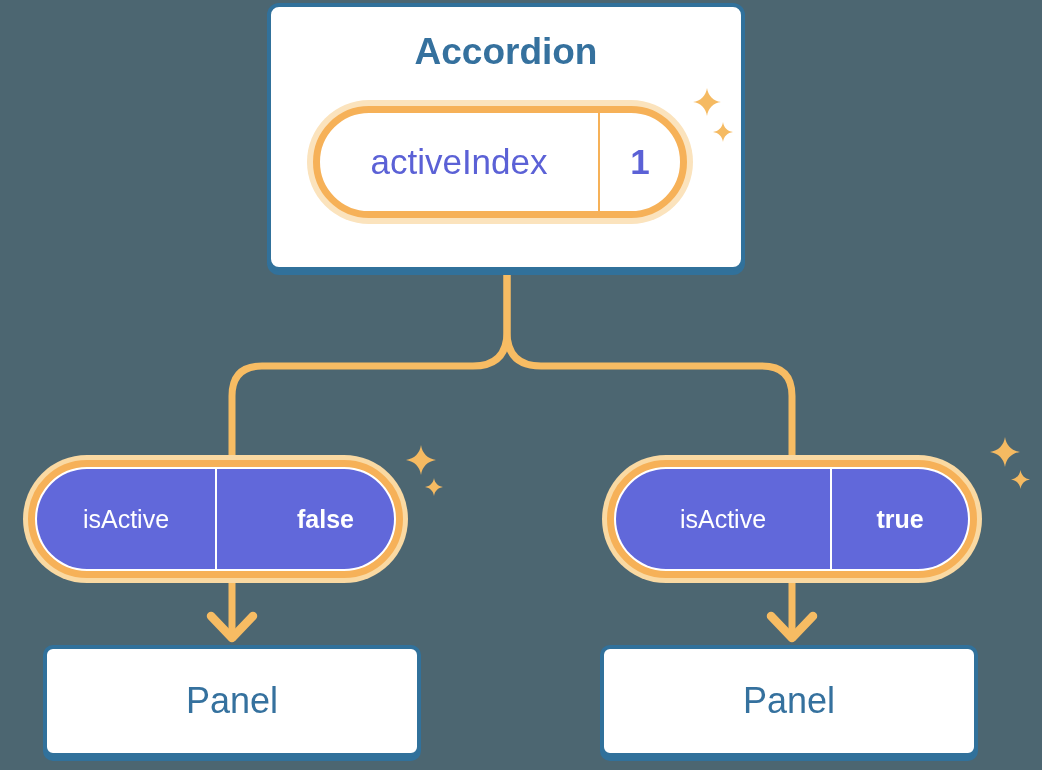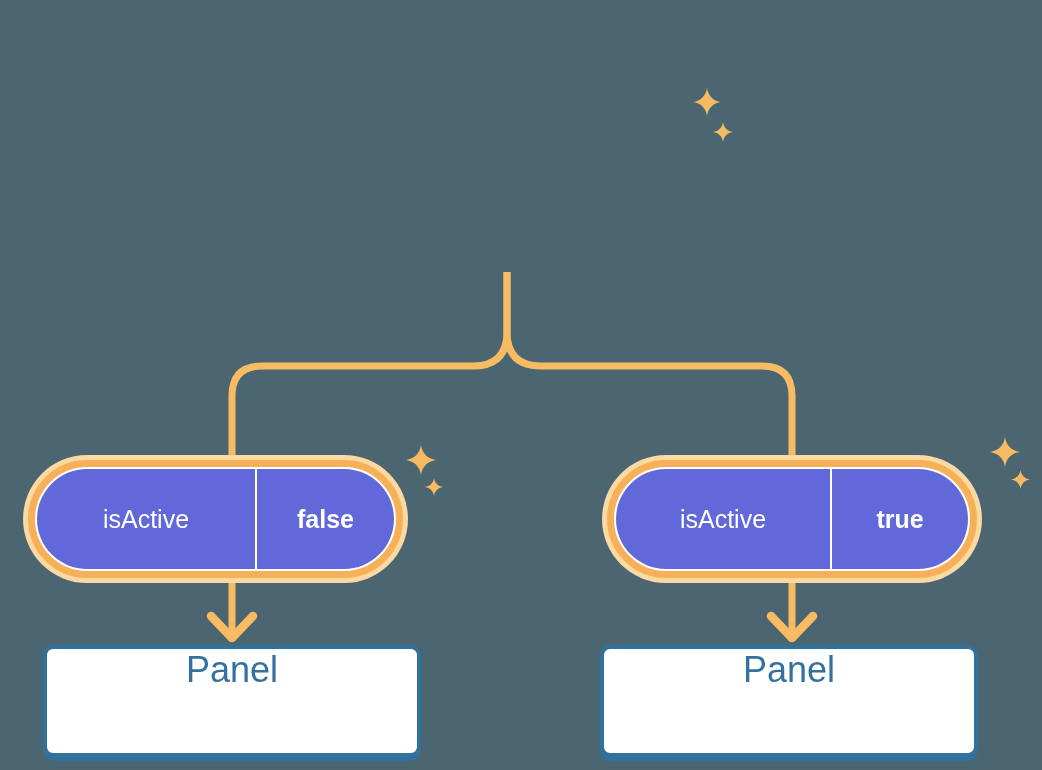--- a/index.html
+++ b/index.html
@@ -20,21 +20,21 @@
     border:4px solid var(--card-border-blue,#31719B);
     border-radius:12px;
     box-shadow:0 4px 0 0 var(--card-border-blue,#31719B);
   }
   .accordion-card{left:267px;top:3px;width:478px;height:268px;}
   .card-title{
     margin-top:24px;text-align:center;
     font-size:37px;font-weight:600;
     color:var(--steel-blue-text,#35719E);
   }
-  .panel-card{top:645px;width:378px;height:112px;border-radius:10px;display:flex;align-items:flex-start;justify-content:center;}
+  .panel-card{top:645px;width:378px;height:112px;border-radius:10px;display:flex;align-items:center;justify-content:center;}
   .panel-left{left:43px;}
   .panel-right{left:600px;}
   .panel-label{font-size:36px;font-weight:500;color:var(--steel-blue-text,#35719E);}
 
   .pill{position:absolute;z-index:1;box-sizing:border-box;border-radius:999px;padding:5px;background:var(--pill-glow,#FAD9A2);}
   .pill-on-card{background:var(--pill-glow-on-card,#FBE3BD);padding:6px;}
   .pill-ring{
     box-sizing:border-box;height:100%;width:100%;
     border:7px solid var(--pill-ring-orange,#F6B158);
     border-radius:999px;background:#fff;
@@ -63,38 +63,48 @@
 
 <div class="stage">
 
   <svg class="connectors" width="1042" height="770" viewBox="0 0 1042 770">
     <path class="connector-path" d="M507 272 L507 332 Q507 366 473 366 L262 366 Q232 366 232 396 L232 633"></path>
     <path class="connector-path" d="M507 272 L507 332 Q507 366 541 366 L762 366 Q792 366 792 396 L792 633"></path>
     <path class="arrow-head" d="M211 616 L232 638 L253 616"></path>
     <path class="arrow-head" d="M771 616 L792 638 L813 616"></path>
   </svg>
 
+  <div class="card accordion-card">
+    <div class="card-title">Accordion</div>
+    <div class="pill pill-on-card" style="left:36px;top:93px;width:386px;height:124px;">
+      <div class="pill-ring">
+        <div class="cell cell-name pill-text-dark">activeIndex</div>
+        <div class="divider divider-orange"></div>
+        <div class="cell pill-text-dark bold" style="width:80px;">1</div>
+      </div>
+    </div>
+  </div>
 
   <div class="sparkle" style="left:693px;top:88px;width:28px;height:28px;">
     <svg viewBox="0 0 24 24">
         <path d="M12 0C12.9 6.6 17.4 11.1 24 12C17.4 12.9 12.9 17.4 12 24C11.1 17.4 6.6 12.9 0 12C6.6 11.1 11.1 6.6 12 0Z"></path>
       </svg>
   </div>
   <div class="sparkle" style="left:713px;top:122px;width:20px;height:20px;">
     <svg viewBox="0 0 24 24">
         <path d="M12 0C12.9 6.6 17.4 11.1 24 12C17.4 12.9 12.9 17.4 12 24C11.1 17.4 6.6 12.9 0 12C6.6 11.1 11.1 6.6 12 0Z"></path>
       </svg>
   </div>
 
   <div class="pill" style="left:23px;top:455px;width:385px;height:128px;">
     <div class="pill-ring">
       <div class="pill-fill">
         <div class="cell cell-name pill-text-light">isActive</div>
         <div class="divider divider-white"></div>
-        <div class="cell pill-text-light bold" style="width:137px;">false</div>
+        <div class="cell pill-text-light bold" style="width:137px;padding-left:40px;">false</div>
       </div>
     </div>
   </div>
 
   <div class="sparkle" style="left:406px;top:445px;width:30px;height:30px;">
     <svg viewBox="0 0 24 24">
         <path d="M12 0C12.9 6.6 17.4 11.1 24 12C17.4 12.9 12.9 17.4 12 24C11.1 17.4 6.6 12.9 0 12C6.6 11.1 11.1 6.6 12 0Z"></path>
       </svg>
   </div>
   <div class="sparkle" style="left:425px;top:478px;width:18px;height:18px;">

